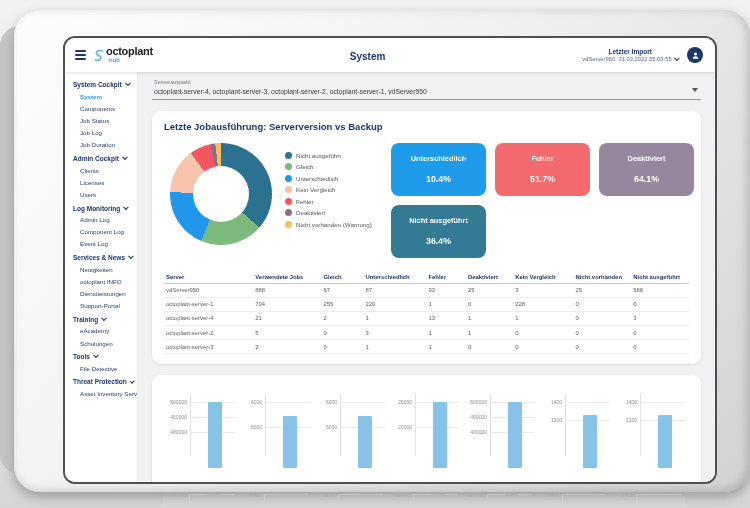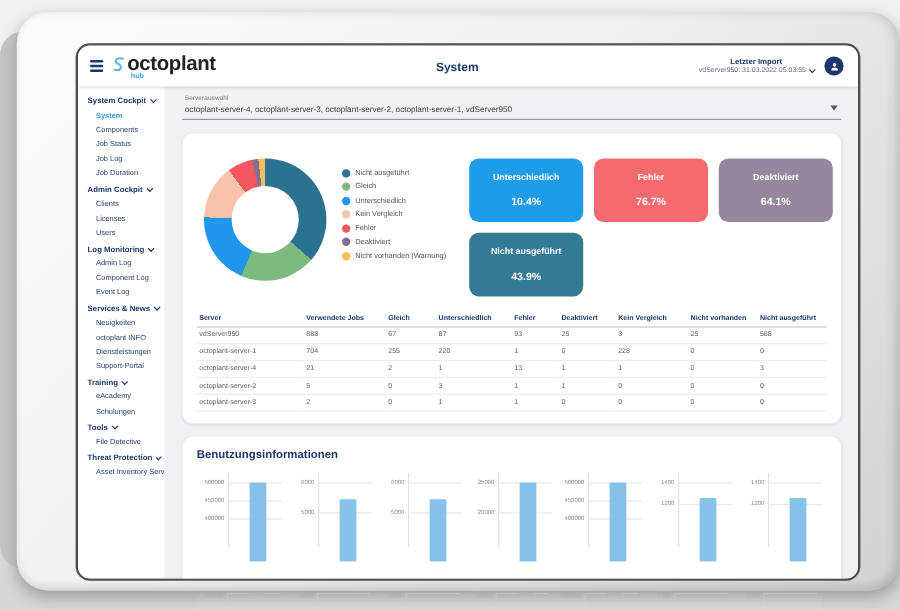--- a/index.html
+++ b/index.html
@@ -21,21 +21,21 @@
   .reflection::after{content:'';position:absolute;inset:0;
     background:linear-gradient(180deg,rgba(224,224,224,.15),rgba(218,218,218,.95));}
   
   .topbar{height:34px;display:flex;align-items:center;background:#fff;position:relative;z-index:3;
     box-shadow:0 1px 3px rgba(0,0,0,.14);}
   .hamburger{margin-left:10px;display:flex;flex-direction:column;gap:2.2px;cursor:pointer;}
   .hamburger span{display:block;width:11px;height:1.6px;background:#1c3768;border-radius:1px;}
   .logo{display:flex;align-items:flex-start;margin-left:7px;}
   .logo svg{margin-top:3px;}
   .logo-text{line-height:1;margin-left:1px;}
-  .logo-name{font-size:17px;font-weight:bold;color:#222;letter-spacing:-.3px;}
+  .logo-name{font-size:11px;font-weight:bold;color:#222;letter-spacing:-.3px;}
   .logo-sub{font-size:6px;color:#3aa7dc;font-weight:bold;margin:0 0 0 3px;}
   .topbar-center{flex:1;text-align:center;}
   .page-title{font-size:10px;font-weight:bold;color:#1c3768;}
   .topbar-right{display:flex;align-items:center;gap:9px;margin-right:12px;}
   .import-block{text-align:center;cursor:pointer;}
   .import-label{font-size:6.5px;font-weight:bold;color:#1c3768;}
   .import-value{font-size:5.8px;color:#5a6b85;margin-top:1px;display:flex;align-items:center;gap:2px;justify-content:center;}
   .chev{display:inline-block;width:3.4px;height:3.4px;border-right:1px solid #1c3768;border-bottom:1px solid #1c3768;transform:rotate(45deg) translateY(-1px);}
   .avatar{width:16px;height:16px;border-radius:50%;background:#1c3768;display:flex;align-items:center;justify-content:center;cursor:pointer;}
   
@@ -177,20 +177,21 @@
         </nav>
 
       <main class="main">
         <div class="server-select">
           <div class="ss-label">Serverauswahl</div>
           <div class="ss-value">octoplant-server-4, octoplant-server-3, octoplant-server-2, octoplant-server-1, vdServer950</div>
           <div class="ss-caret"></div>
         </div>
 
         <section class="card">
+          <div class="card-title">Letzte Jobausführung: Serverversion vs Backup</div>
           <div class="job-flex">
             <div class="donut-wrap">
               <div class="donut" id="donut" style="background: conic-gradient(rgb(43, 114, 145) 0%, rgb(43, 114, 145) 36.4%, rgb(124, 186, 126) 36.4%, rgb(124, 186, 126) 56.4%, rgb(32, 151, 234) 56.4%, rgb(32, 151, 234) 75.6%, rgb(248, 195, 171) 75.6%, rgb(248, 195, 171) 89.9%, rgb(244, 87, 95) 89.9%, rgb(244, 87, 95) 96.6%, rgb(133, 113, 143) 96.6%, rgb(133, 113, 143) 98.2%, rgb(248, 189, 93) 98.2%, rgb(248, 189, 93) 100%);"></div>
               <div class="donut-hole"></div>
             </div>
             <ul class="legend" id="legend">
                 <li>
                   <span class="dot" style="background: rgb(43, 114, 145);"></span>
                   <span>Nicht ausgeführt</span>
                 </li>
@@ -219,29 +220,29 @@
                   <span>Nicht vorhanden (Warnung)</span>
                 </li>
               </ul>
             <div class="stats" id="stats">
                 <div class="stat-card" style="background: rgb(30, 155, 233);">
                   <div class="stat-label">Unterschiedlich</div>
                   <div class="stat-value">10.4%</div>
                 </div>
                 <div class="stat-card" style="background: rgb(245, 106, 110);">
                   <div class="stat-label">Fehler</div>
-                  <div class="stat-value">76.7%</div>
+                  <div class="stat-value">51.7%</div>
                 </div>
                 <div class="stat-card" style="background: rgb(151, 135, 158);">
                   <div class="stat-label">Deaktiviert</div>
                   <div class="stat-value">64.1%</div>
                 </div>
                 <div class="stat-card" style="background: rgb(51, 123, 149);">
                   <div class="stat-label">Nicht ausgeführt</div>
-                  <div class="stat-value">43.9%</div>
+                  <div class="stat-value">36.4%</div>
                 </div>
               </div>
           </div>
           <table class="job-table" id="job-table">
               <colgroup>
                 <col style="width: 17%;">
                 <col style="width: 13%;">
                 <col style="width: 8%;">
                 <col style="width: 12%;">
                 <col style="width: 7.5%;">
@@ -317,21 +318,20 @@
                   <td>0</td>
                   <td>0</td>
                   <td>0</td>
                   <td>0</td>
                 </tr>
               </tbody>
             </table>
         </section>
 
         <section class="card usage-card">
-          <div class="card-title">Benutzungsinformationen</div>
           <div class="charts-row" id="charts-row">
               <div class="mini">
                 <div class="mini-ticks">
                   <span class="tick-label" style="top: 8px;">500000</span>
                   <span class="tick-label" style="top: 23px;">450000</span>
                   <span class="tick-label" style="top: 38px;">400000</span>
                 </div>
                 <div class="mini-plot">
                   <div class="grid-line" style="top: 8px;"></div>
                   <div class="grid-line" style="top: 23px;"></div>

